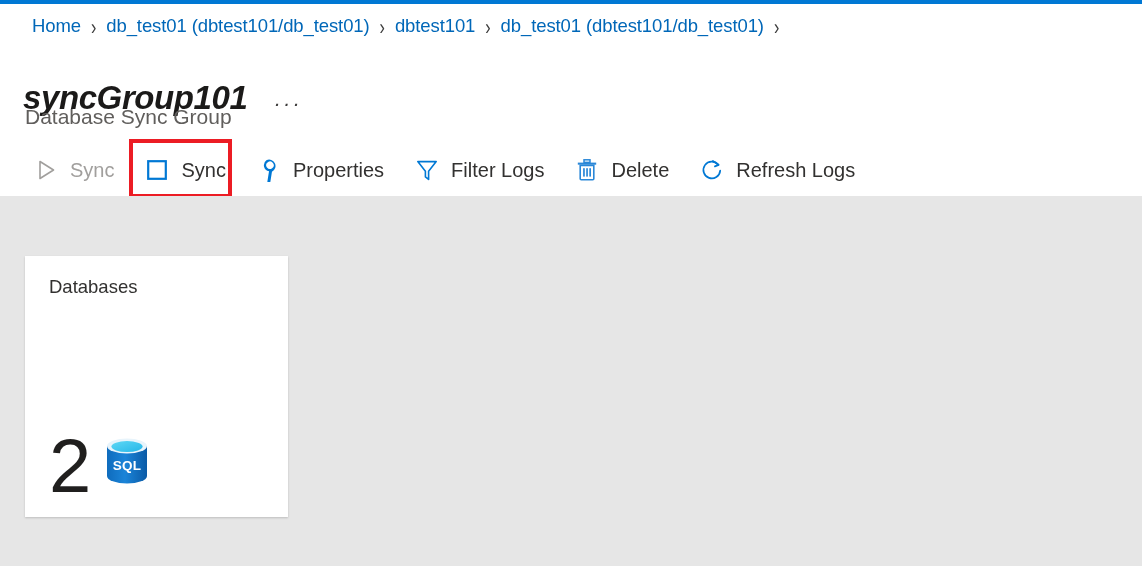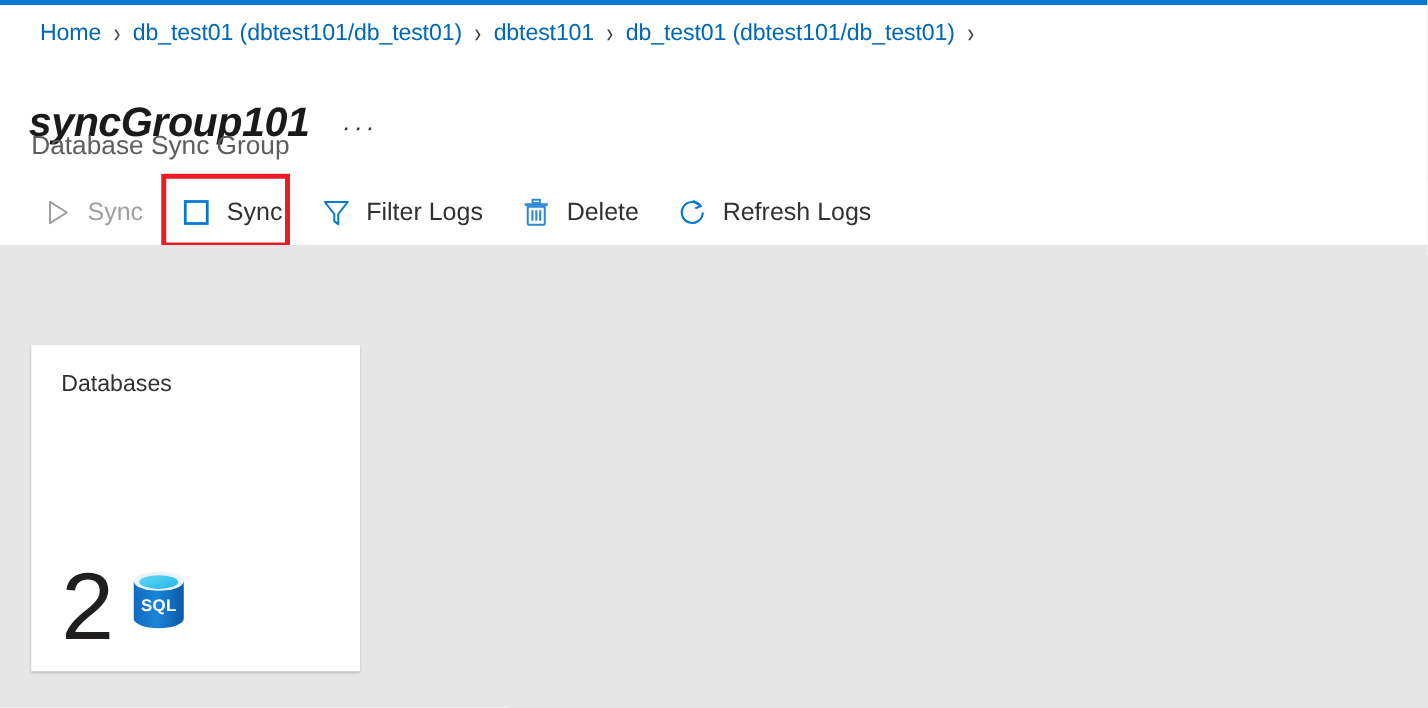--- a/index.html
+++ b/index.html
@@ -146,21 +146,20 @@
     width: 1142px;
     height: 370px;
     background: #e6e6e6;
   }
 
   .tiles {
     position: absolute;
     top: 60px;
     left: 25px;
     display: flex;
-    margin-top: 20px;
   }
   .tile {
     width: 263px;
     height: 261px;
     background: #ffffff;
     box-shadow: 0 1px 2px rgba(0,0,0,0.18);
     position: relative;
     cursor: pointer;
     box-sizing: border-box;
   }
@@ -232,20 +231,31 @@
 
   <button class="cmd">
     <span class="cmd-icon">
       <svg viewBox="0 0 24 24" width="24" height="24" aria-hidden="true">
         <rect x="3.2" y="3.2" width="17.6" height="17.6" fill="none" stroke="#0078d4" stroke-width="2.2"></rect>
       </svg>
     </span>
     <span class="cmd-label">Sync</span>
   </button>
 
+  <button class="cmd">
+    <span class="cmd-icon">
+      <svg viewBox="0 0 24 24" width="24" height="24" aria-hidden="true">
+        <g transform="rotate(-36 12 12)">
+          <path d="M15.6 2.6 a6.1 6.1 0 0 0 -4.3 10.4 l-7.4 7.4 a1.5 1.5 0 0 0 2.1 2.1 l7.4 -7.4 a6.1 6.1 0 1 0 2.2 -12.5 z
+                   M15.6 5.0 a3.7 3.7 0 1 1 0 7.4 a3.7 3.7 0 0 1 0 -7.4 z" fill="#0078d4"></path>
+        </g>
+      </svg>
+    </span>
+    <span class="cmd-label">Properties</span>
+  </button>
 
   <button class="cmd">
     <span class="cmd-icon">
       <svg viewBox="0 0 24 24" width="24" height="24" aria-hidden="true">
         <path d="M2.8 3.6 H21.2 L13.6 13.2 V21.4 L10.4 18.9 V13.2 Z" fill="none" stroke="#0078d4" stroke-width="1.6" stroke-linejoin="round"></path>
       </svg>
     </span>
     <span class="cmd-label">Filter Logs</span>
   </button>
 

